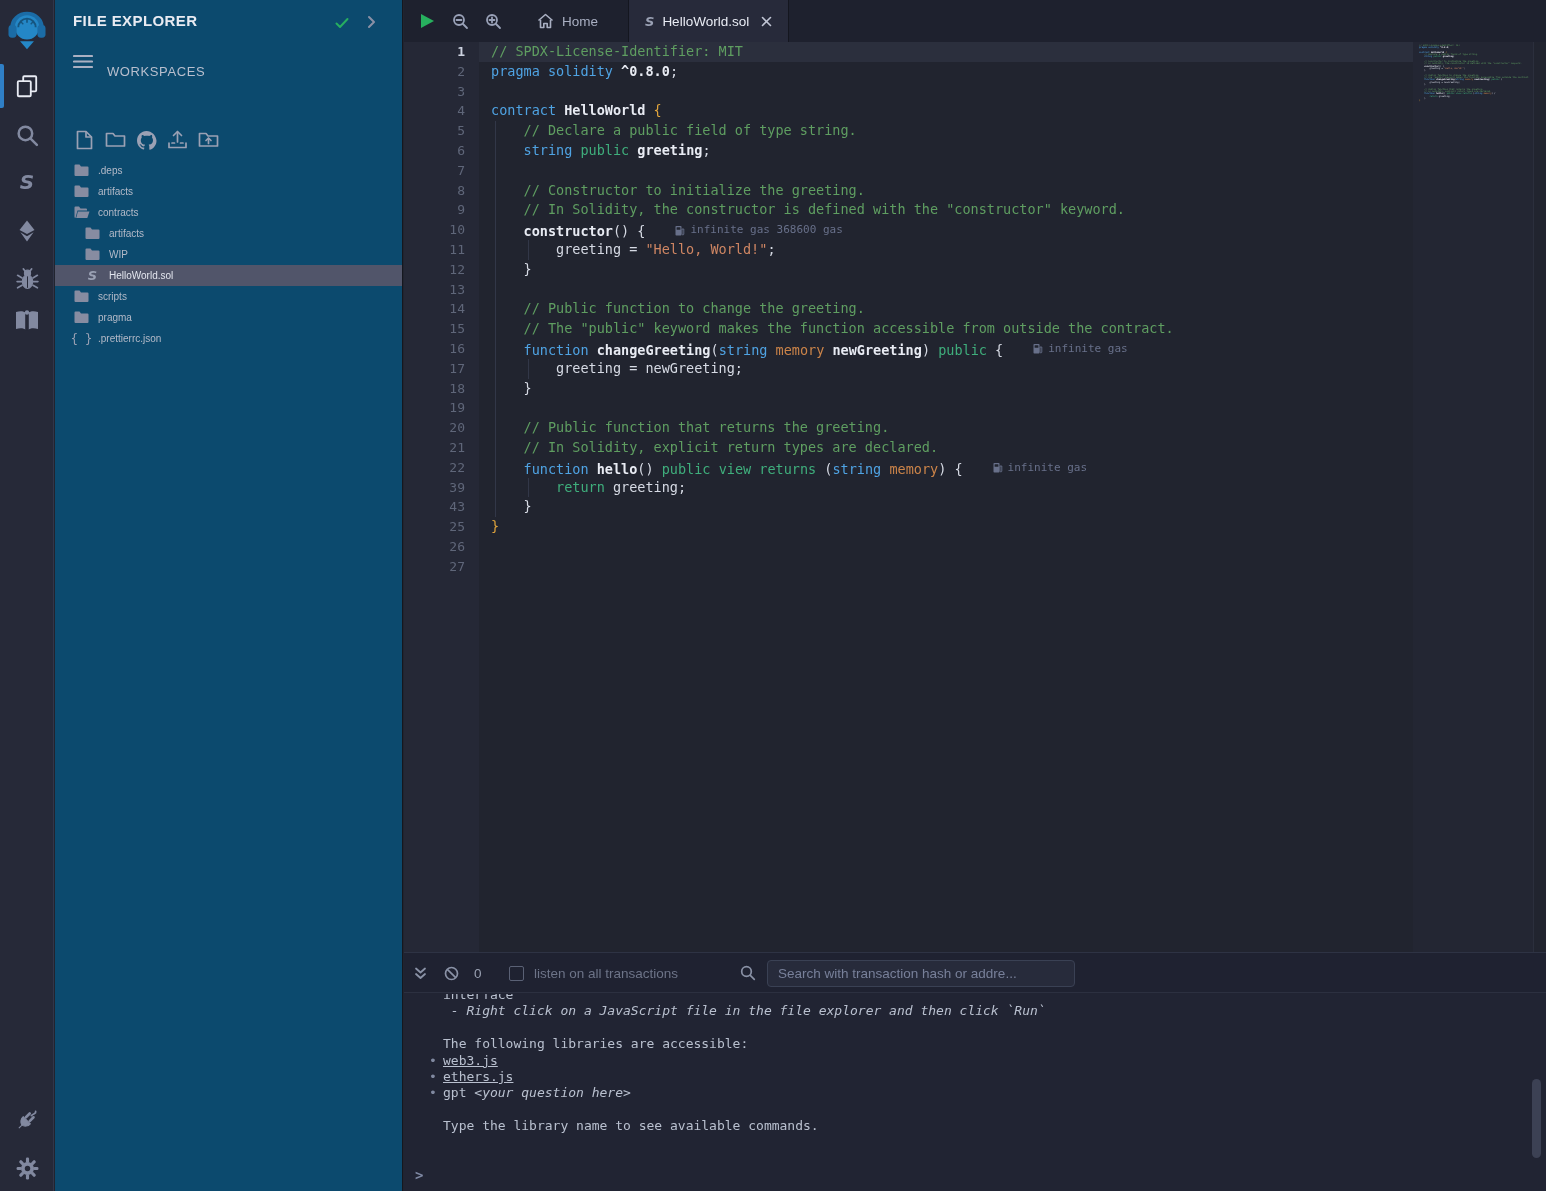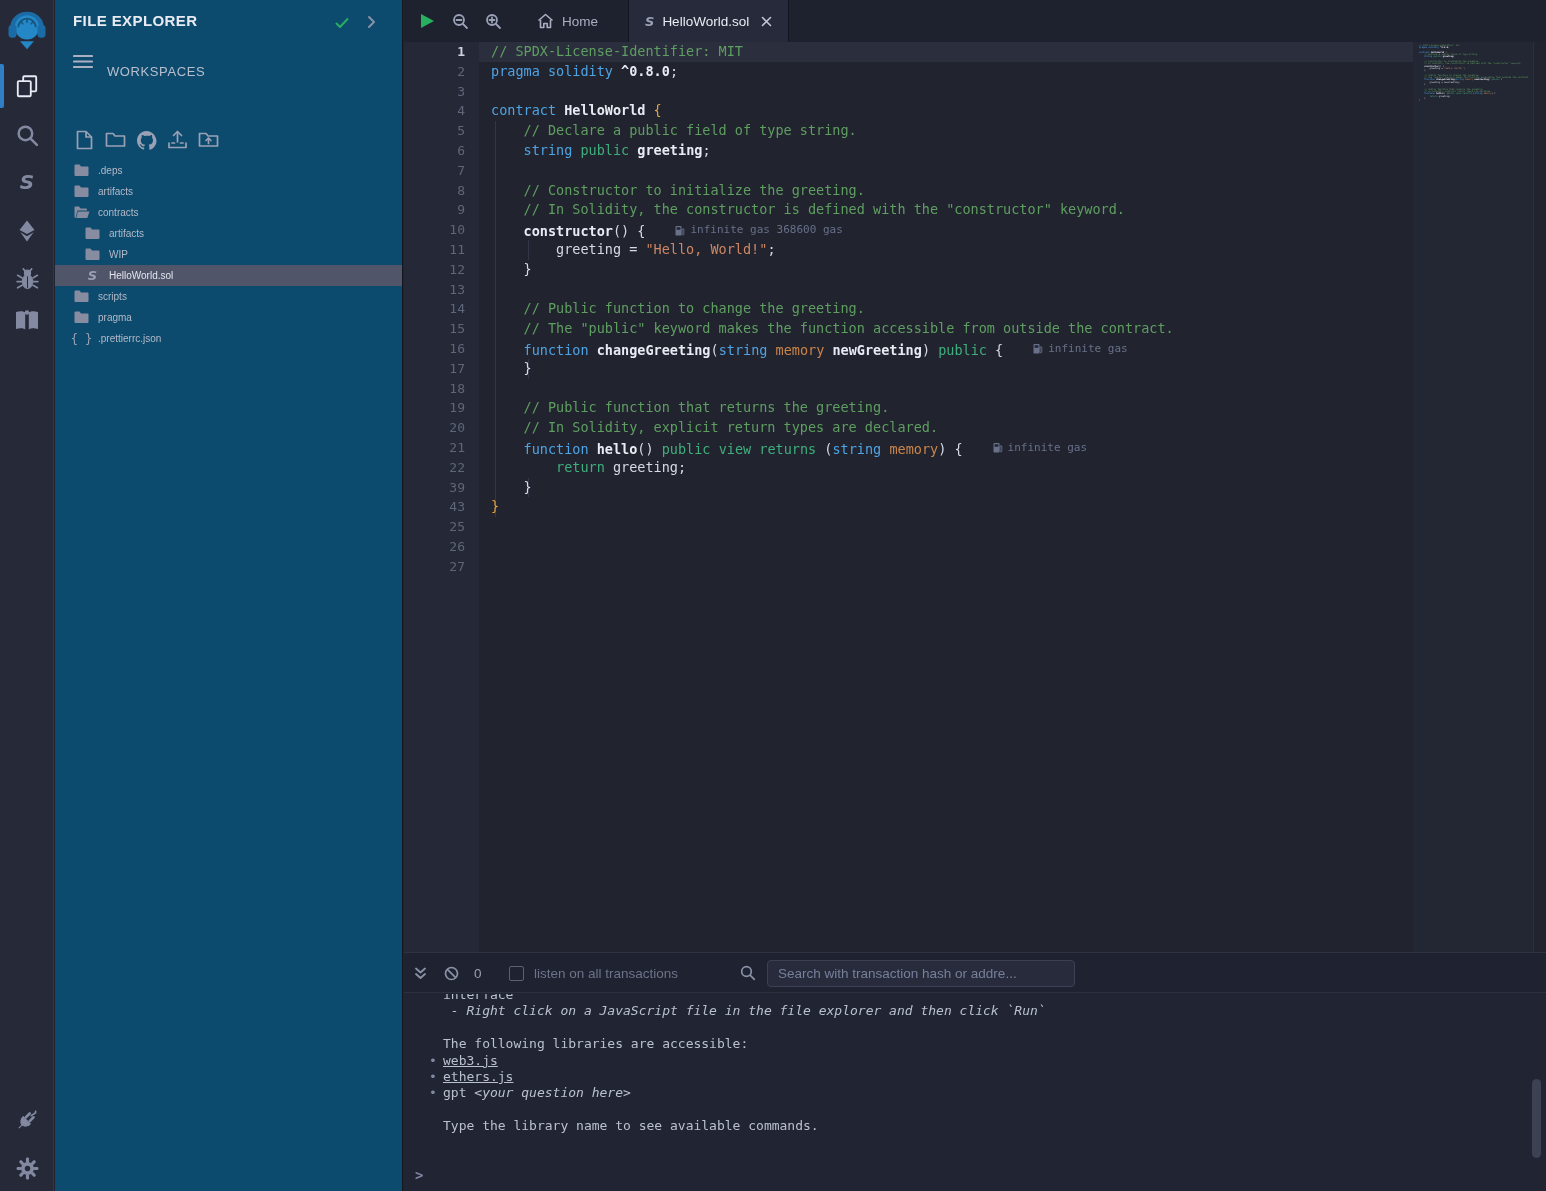--- a/index.html
+++ b/index.html
@@ -439,20 +439,21 @@
           <div class="cline"><span class="tk-pl">        </span><span class="tk-pl">greeting</span><span class="tk-pl"> = </span><span class="tk-str">"Hello, World!"</span><span class="tk-pl">;</span></div>
           <div class="cline"><span class="tk-pl">    }</span></div>
           <div class="cline"></div>
           <div class="cline"><span class="tk-cm">    // Public function to change the greeting.</span></div>
           <div class="cline"><span class="tk-cm">    // The "public" keyword makes the function accessible from outside the contract.</span></div>
           <div class="cline"><span class="tk-pl">    </span><span class="tk-kw">function</span><span class="tk-pl"> </span><span class="tk-bold">changeGreeting</span><span class="tk-pl">(</span><span class="tk-kw">string</span><span class="tk-pl"> </span><span class="tk-orn">memory</span><span class="tk-pl"> </span><span class="tk-bold">newGreeting</span><span class="tk-pl">) </span><span class="tk-kw2">public</span><span class="tk-pl"> {</span><span class="gas-chip"><svg width="10" height="11" viewBox="0 0 10 11" fill="currentColor">
                 <rect x="0.5" y="1" width="6" height="9.5" rx="0.8"></rect>
                 <rect x="1.6" y="2.2" width="3.8" height="2.6" rx="0.4" fill="#21242f"></rect>
                 <path d="M7 4 L8.8 4 L8.8 9 a0.9 0.9 0 0 1 -1.8 0 L7 9 Z" fill="none" stroke="currentColor" stroke-width="0.9"></path>
               </svg><span>infinite gas</span></span></div>
+          <div class="cline"><span class="tk-pl">        </span><span class="tk-pl">greeting</span><span class="tk-pl"> = </span><span class="tk-pl">newGreeting</span><span class="tk-pl">;</span></div>
           <div class="cline"><span class="tk-pl">    }</span></div>
           <div class="cline"></div>
           <div class="cline"><span class="tk-cm">    // Public function that returns the greeting.</span></div>
           <div class="cline"><span class="tk-cm">    // In Solidity, explicit return types are declared.</span></div>
           <div class="cline"><span class="tk-pl">    </span><span class="tk-kw">function</span><span class="tk-pl"> </span><span class="tk-bold">hello</span><span class="tk-pl">() </span><span class="tk-kw2">public</span><span class="tk-pl"> </span><span class="tk-kw2">view</span><span class="tk-pl"> </span><span class="tk-kw2">returns</span><span class="tk-pl"> (</span><span class="tk-kw">string</span><span class="tk-pl"> </span><span class="tk-orn">memory</span><span class="tk-pl">) {</span><span class="gas-chip"><svg width="10" height="11" viewBox="0 0 10 11" fill="currentColor">
                 <rect x="0.5" y="1" width="6" height="9.5" rx="0.8"></rect>
                 <rect x="1.6" y="2.2" width="3.8" height="2.6" rx="0.4" fill="#21242f"></rect>
                 <path d="M7 4 L8.8 4 L8.8 9 a0.9 0.9 0 0 1 -1.8 0 L7 9 Z" fill="none" stroke="currentColor" stroke-width="0.9"></path>
               </svg><span>infinite gas</span></span></div>
           <div class="cline"><span class="tk-pl">        </span><span class="tk-kw2">return</span><span class="tk-pl"> </span><span class="tk-pl">greeting</span><span class="tk-pl">;</span></div>

